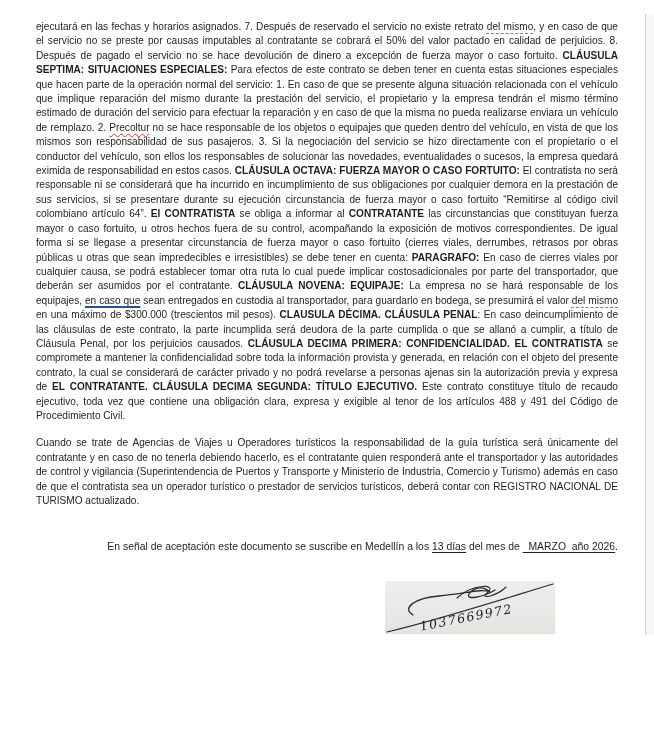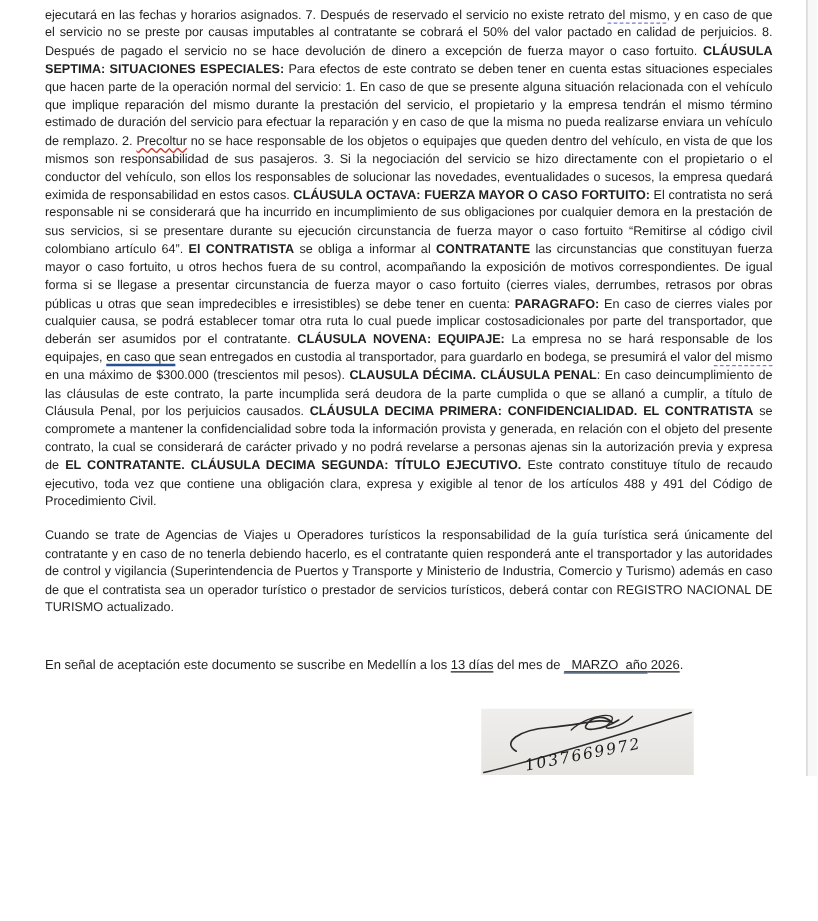--- a/index.html
+++ b/index.html
@@ -3,20 +3,21 @@
 <meta charset="utf-8">
 <style>
   html,body{margin:0;padding:0;background:#ffffff;}
   #page{
     position:relative;
     width:654px;height:621px;
     background:#ffffff;
     overflow:hidden;
     font-family:"Liberation Sans",sans-serif;
     color:#1f1f1f;
+    margin-top:14px;
   }
   #page-edge{
     position:absolute;top:0;right:0;bottom:0;width:8px;
     background:#f7f7f7;border-left:1px solid #cfcfcf;
   }
   #content{
     position:absolute;top:0;left:0;
     width:654px;height:737px;
     padding:6px 36px 0 36px;
     box-sizing:border-box;
@@ -29,21 +30,21 @@
   .para + .para{margin-top:13px;}
   .b{font-weight:bold;}
   .ul{text-decoration:underline;text-underline-offset:2px;}
   .ul-dash{text-decoration:underline dashed #7a7ad8;text-decoration-thickness:1px;text-underline-offset:3px;}
   .ul-wavy{text-decoration:underline wavy #d23b2e;text-decoration-thickness:1px;text-underline-offset:2px;}
   .ul-blue{text-decoration:underline solid #28518f;text-decoration-thickness:1.5px;text-underline-offset:2px;}
   .ul2{border-bottom:1.5px solid #4472c4;}
   #acceptance{
     margin-top:32px;
     font-size:10.4px;line-height:14px;
-    text-align:left;
+    text-align:right;
   }
   #sig-owner-box{
     margin-top:27px;
     margin-left:349px;
     width:170px;height:53px;
     background:linear-gradient(180deg,#efeeec,#e5e4e1);
   }
   #footer-row{
     display:flex;
     margin-top:2px;

